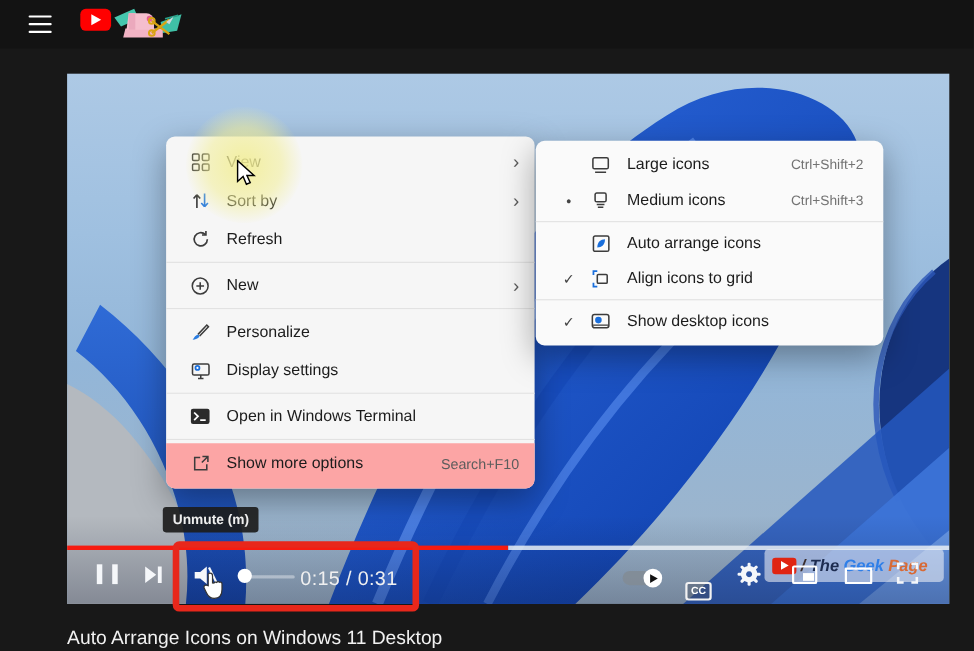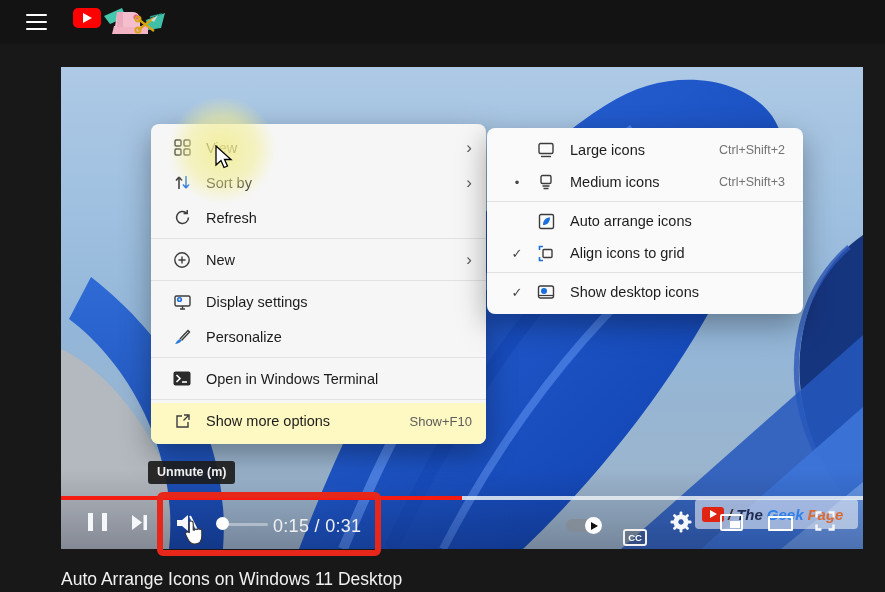--- a/index.html
+++ b/index.html
@@ -30,21 +30,21 @@
   
   .ctx-menu { position:absolute; left:90px; top:57px; width:335px; background:#f6f6f6;
               border-radius:8px; box-shadow:0 10px 30px rgba(0,0,0,.35); padding-top:6px; z-index:3;
               color:#1c1c1c; font-size:14.5px; }
   .row { height:35px; display:flex; align-items:center; padding:0 14px 0 10px; cursor:pointer; }
   .row .mi { width:22px; height:20px; margin:0 13px 0 10px; flex:none; display:flex; align-items:center; justify-content:center; }
   .row .lbl { flex:1; white-space:nowrap; }
   .row .sc { color:#5d5d5d; font-size:13px; }
   .row .chev { color:#5a5a5a; font-size:17px; line-height:1; }
   .mdiv { height:1px; background:#e2e2e2; margin:3px 0; }
-  .footer-row { background:#fef9c3; height:41px; border-radius:0 0 8px 8px; padding-bottom:5px; }
+  .footer-row { background:#fca5a5; height:41px; border-radius:0 0 8px 8px; padding-bottom:5px; }
 
   .submenu { position:absolute; left:426px; top:61px; width:316px; background:#fafafa;
              border-radius:8px; box-shadow:0 10px 30px rgba(0,0,0,.35); padding:6px 0; z-index:3;
              color:#1c1c1c; font-size:14.5px; }
   .srow { height:32px; display:flex; align-items:center; padding:0 18px 0 12px; cursor:pointer; }
   .srow .mark { width:36px; flex:none; text-align:center; color:#444; font-size:13px; }
   .srow .mi { width:22px; height:20px; flex:none; margin-right:13px; display:flex; align-items:center; justify-content:center;}
   .srow .lbl { flex:1; white-space:nowrap; }
   .srow .sc { font-size:12.5px; color:#737373; }
 
@@ -193,59 +193,59 @@
           <circle cx="9" cy="9" r="7.2"></circle>
             <path d="M9,5.5 V12.5 M5.5,9 H12.5"></path>
           </svg>
       </span>
       <span class="lbl">New</span>
       <span class="chev">›</span>
     </div>
     <div class="mdiv"></div>
     <div class="row">
       <span class="mi">
+        <svg width="18" height="18" viewBox="0 0 18 18" fill="none">
+          <path d="M7,11 L15,2.5 L16.5,4 L8.5,12.5" stroke="#3c3c3c" stroke-width="1.4"></path>
+          <path d="M7,11 L8.5,12.5 C7.5,15 4.5,15.8 2,15.8 C3.5,14.5 3.8,12.2 7,11 Z" fill="#2a7ce0"></path>
+          </svg>
+      </span>
+      <span class="lbl">Personalize</span>
+    </div>
+    <div class="row">
+      <span class="mi">
         <svg width="19" height="18" viewBox="0 0 19 18" fill="none">
           <rect x="2" y="3" width="15" height="10" rx="1.5" stroke="#3c3c3c" stroke-width="1.4"></rect>
           <path d="M7,16 h5 M9.5,13 v3" stroke="#3c3c3c" stroke-width="1.4"></path>
           <circle cx="6.5" cy="6.5" r="2.6" fill="#1a6fdc"></circle>
             <circle cx="6.5" cy="6.5" r="1" fill="#fff"></circle>
           </svg>
       </span>
       <span class="lbl">Display settings</span>
     </div>
-    <div class="row">
-      <span class="mi">
-        <svg width="18" height="18" viewBox="0 0 18 18" fill="none">
-          <path d="M7,11 L15,2.5 L16.5,4 L8.5,12.5" stroke="#3c3c3c" stroke-width="1.4"></path>
-          <path d="M7,11 L8.5,12.5 C7.5,15 4.5,15.8 2,15.8 C3.5,14.5 3.8,12.2 7,11 Z" fill="#2a7ce0"></path>
-          </svg>
-      </span>
-      <span class="lbl">Personalize</span>
-    </div>
     <div class="mdiv"></div>
     <div class="row">
       <span class="mi">
         <svg width="18" height="15" viewBox="0 0 18 15">
           <rect x="0.5" y="0.5" width="17" height="14" rx="2" fill="#2b2b2b"></rect>
           <path d="M3.5,4 L7,7.5 L3.5,11" stroke="#fff" stroke-width="1.6" fill="none"></path>
           <path d="M9,11 h5" stroke="#fff" stroke-width="1.6"></path>
           </svg>
       </span>
       <span class="lbl">Open in Windows Terminal</span>
     </div>
     <div class="mdiv"></div>
     <div class="row footer-row">
       <span class="mi">
         <svg width="17" height="17" viewBox="0 0 17 17" fill="none" stroke="#3c3c3c" stroke-width="1.4">
           <path d="M8,3 H3 V14 H14 V9"></path>
             <path d="M10,2 H15 V7 M15,2 L9.5,7.5"></path>
           </svg>
       </span>
       <span class="lbl">Show more options</span>
-      <span class="sc">Show+F10</span>
+      <span class="sc">Search+F10</span>
     </div>
   </div>
 
   <div class="submenu">
     <div class="srow">
       <span class="mark"></span>
       <span class="mi">
         <svg width="18" height="16" viewBox="0 0 18 16" fill="none" stroke="#3c3c3c" stroke-width="1.4">
           <rect x="2" y="1.5" width="14" height="10" rx="1.5"></rect>
             <path d="M4,14.5 h10"></path>

